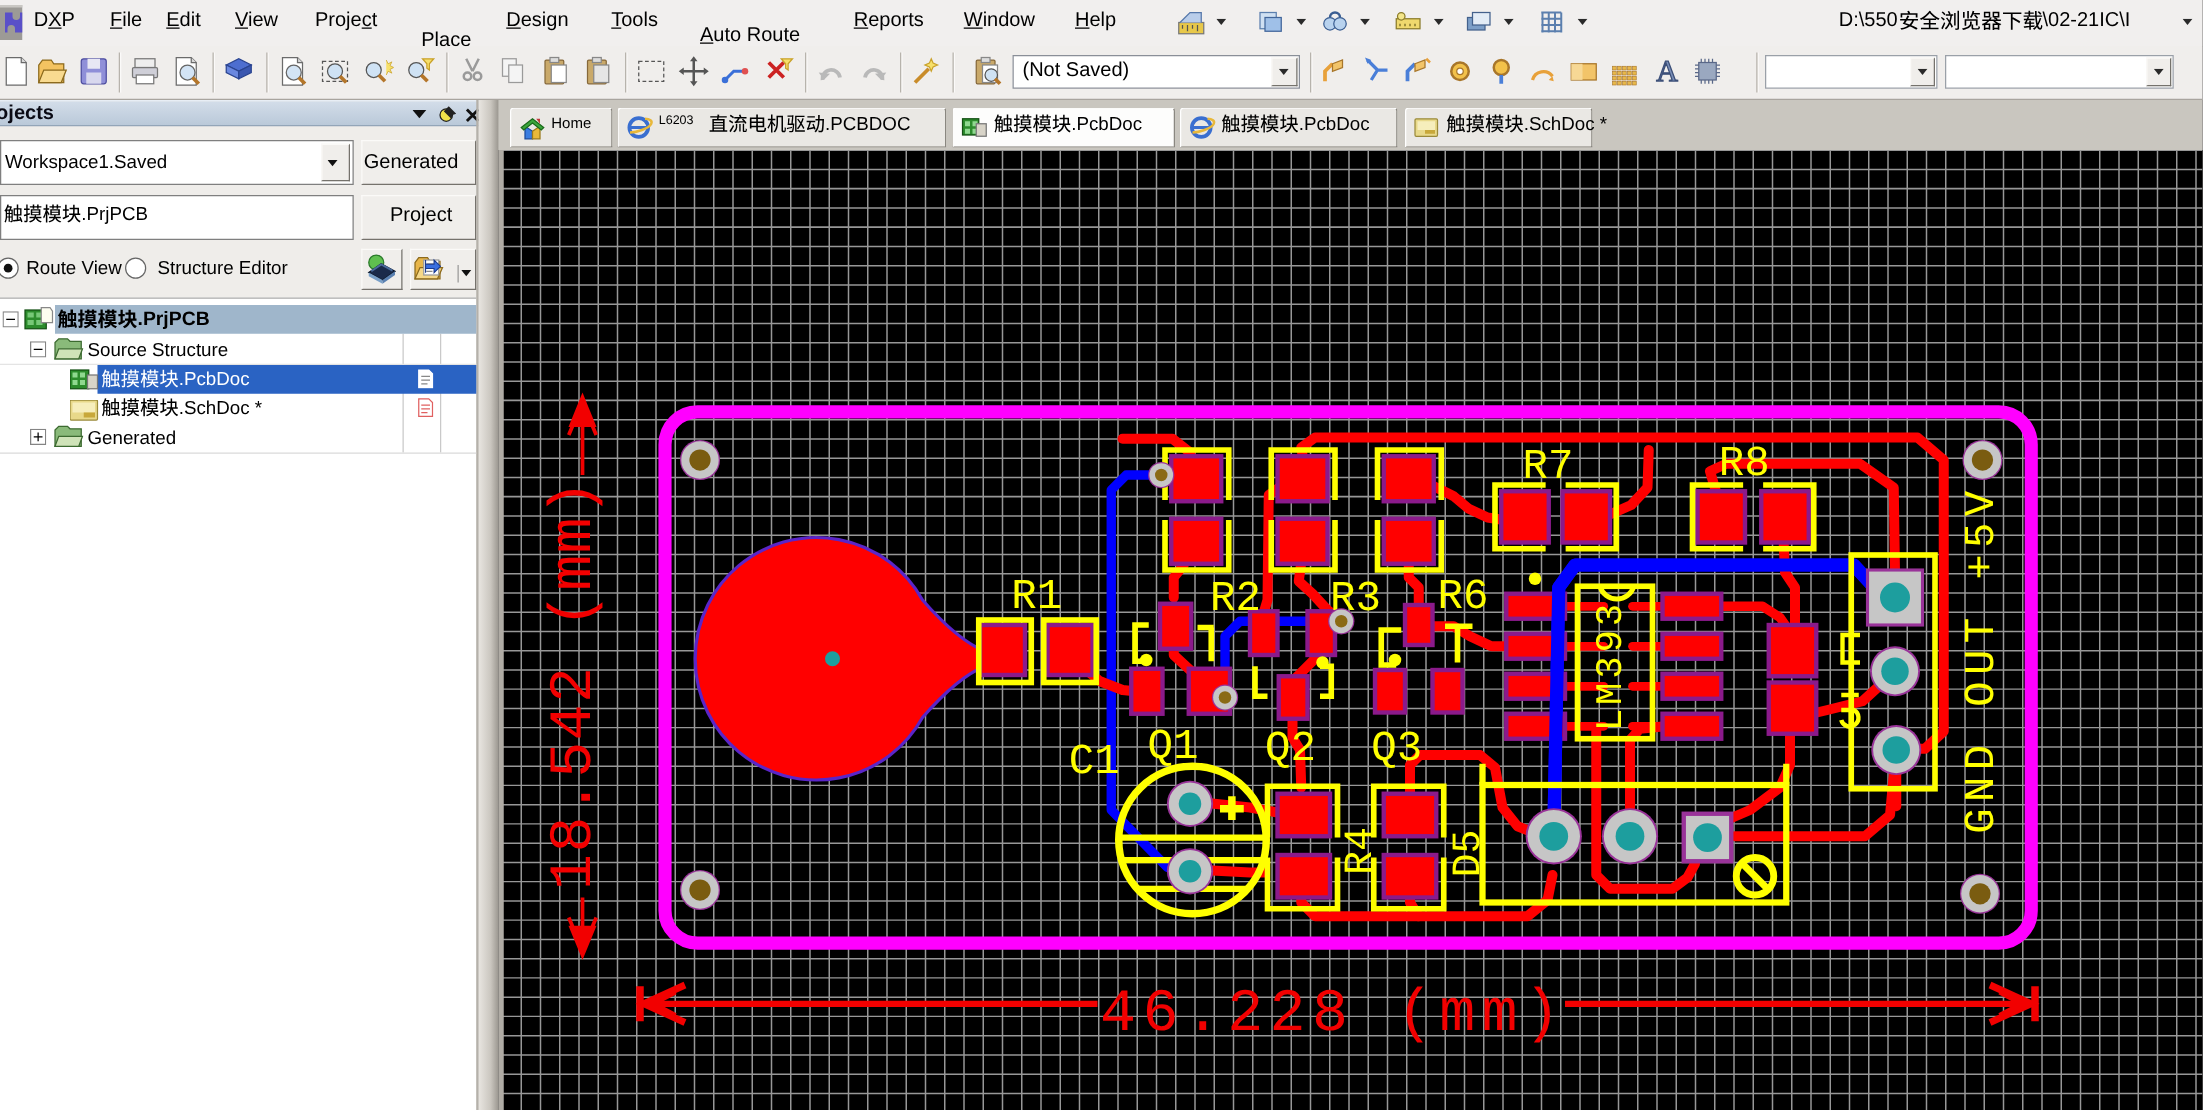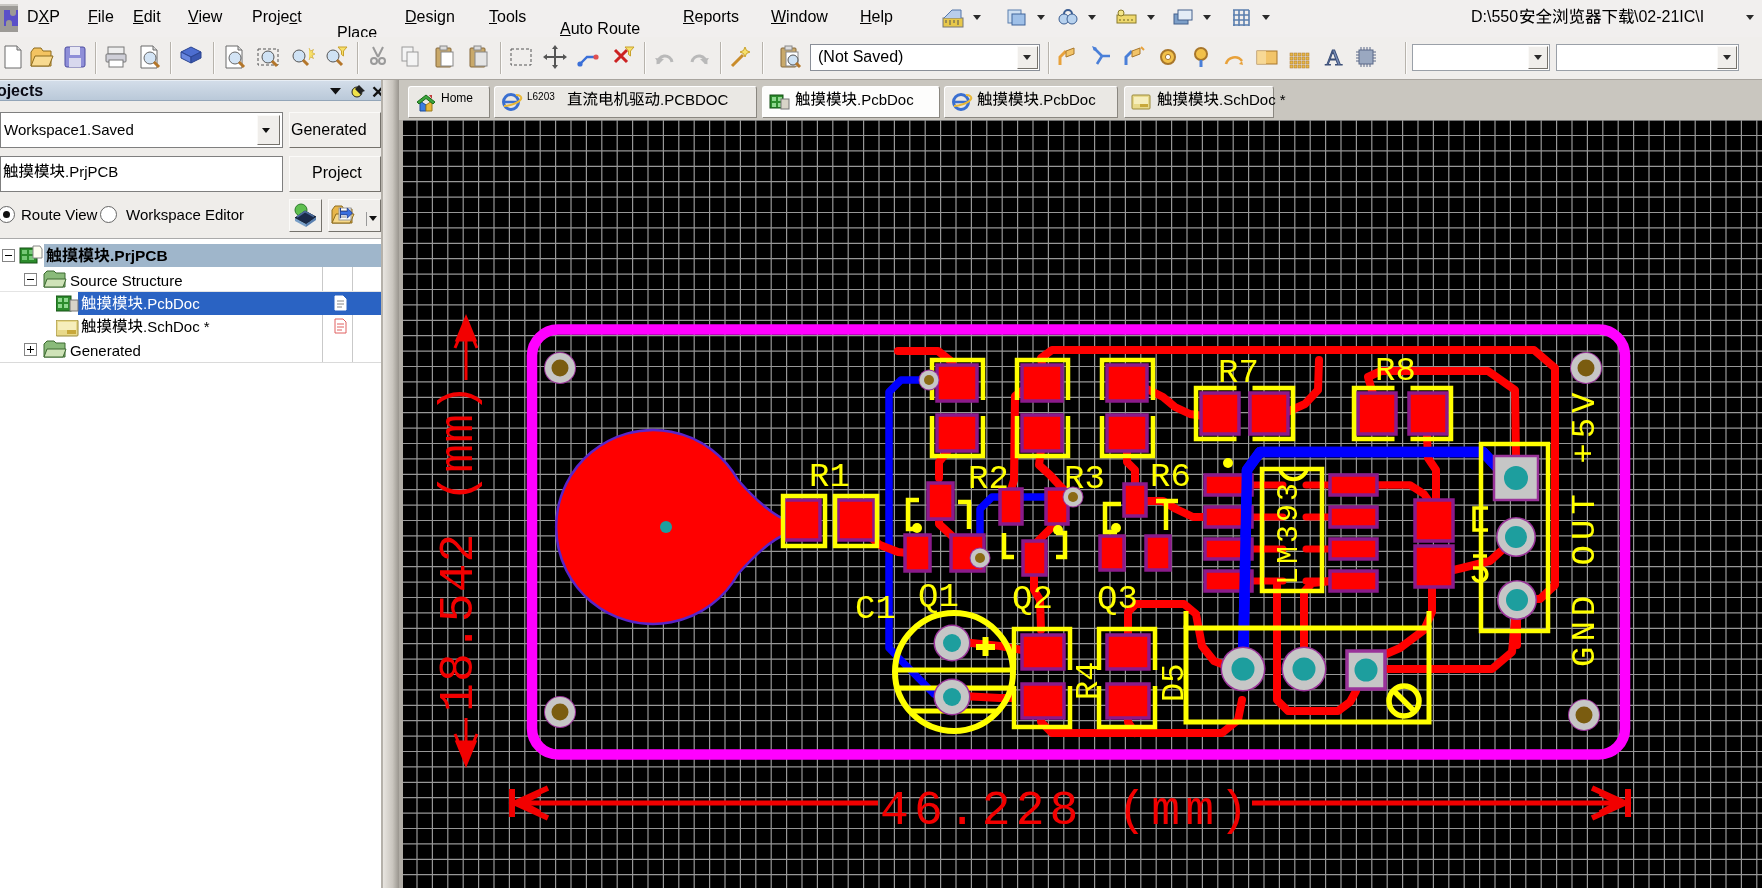--- a/index.html
+++ b/index.html
@@ -297,21 +297,21 @@
 <svg style="position:absolute;left:3px;top:163px;" width="62" height="18" viewBox="0 0 62 18">
     <path fill="#000" d="M2.2 4.5H6.6V5.5H2.2ZM2.2 7.3H6.6V8.2H2.2ZM2.2 10.1H6.6V11.0H2.2ZM3.0 2.0H5.7V3.0H3.0ZM3.9 5.0H4.9V14.4H3.9ZM2.9 0.6 4.1 0.8Q3.6 2.4 2.9 3.9Q2.3 5.3 1.4 6.3Q1.3 6.2 1.2 6.0Q1.0 5.9 0.8 5.7Q0.6 5.6 0.5 5.5Q1.3 4.6 1.9 3.3Q2.6 2.0 2.9 0.6ZM1.6 4.5H2.7V8.7Q2.7 9.4 2.6 10.2Q2.6 11.0 2.5 11.9Q2.3 12.7 2.1 13.5Q1.9 14.3 1.5 14.9Q1.4 14.8 1.2 14.7Q1.0 14.6 0.9 14.5Q0.7 14.4 0.6 14.4Q1.0 13.5 1.3 12.5Q1.5 11.6 1.6 10.5Q1.6 9.5 1.6 8.7ZM6.2 4.5H7.2V13.5Q7.2 13.9 7.1 14.1Q7.0 14.4 6.8 14.5Q6.6 14.6 6.2 14.7Q5.9 14.7 5.5 14.7Q5.4 14.5 5.3 14.2Q5.2 13.9 5.1 13.7Q5.4 13.7 5.7 13.7Q5.9 13.7 6.0 13.7Q6.2 13.7 6.2 13.5ZM5.4 2.0H5.7L5.8 1.9L6.6 2.4Q6.3 3.1 5.9 3.9Q5.5 4.7 5.2 5.3Q5.0 5.1 4.8 5.0Q4.5 4.9 4.3 4.8Q4.5 4.4 4.7 4.0Q5.0 3.5 5.1 3.0Q5.3 2.6 5.4 2.2ZM12.3 10.6 13.3 10.3Q13.7 10.9 14.1 11.7Q14.4 12.5 14.6 13.2Q14.9 13.9 15.0 14.4L13.9 14.8Q13.8 14.3 13.6 13.5Q13.4 12.8 13.0 12.0Q12.7 11.3 12.3 10.6ZM7.4 13.0Q8.2 12.9 9.3 12.8Q10.3 12.7 11.5 12.5Q12.7 12.4 13.9 12.2L13.9 13.4Q12.8 13.5 11.7 13.7Q10.5 13.8 9.5 14.0Q8.4 14.1 7.6 14.2ZM8.9 4.6V8.4H13.1V4.6ZM7.9 3.5H14.2V9.4H7.9ZM10.4 0.6H11.6V4.2H10.4ZM10.5 4.2H11.5V8.6H11.6V13.4H10.4V8.6H10.5Z M20.9 1.9H30.1V2.9H20.9ZM20.6 10.4H30.1V11.5H20.6ZM23.2 0.6H24.4V4.0H23.2ZM26.7 0.6H27.9V4.0H26.7ZM22.8 7.2V8.3H28.0V7.2ZM22.8 5.3V6.3H28.0V5.3ZM21.6 4.3H29.3V9.2H21.6ZM24.8 9.0H26.0Q25.9 10.2 25.6 11.1Q25.4 12.0 24.8 12.8Q24.3 13.5 23.3 14.0Q22.4 14.6 20.9 14.9Q20.8 14.7 20.6 14.4Q20.4 14.1 20.2 13.9Q21.6 13.6 22.4 13.2Q23.3 12.7 23.7 12.1Q24.2 11.5 24.4 10.8Q24.7 10.0 24.8 9.0ZM26.3 10.8Q26.8 12.0 27.8 12.7Q28.9 13.5 30.4 13.9Q30.3 14.0 30.1 14.2Q30.0 14.3 29.8 14.5Q29.7 14.7 29.6 14.9Q28.0 14.5 26.9 13.5Q25.8 12.5 25.2 11.0ZM16.0 8.8Q16.9 8.6 18.2 8.2Q19.5 7.8 20.8 7.4L20.9 8.5Q19.7 8.9 18.5 9.3Q17.3 9.7 16.3 10.0ZM16.2 3.7H20.7V4.9H16.2ZM18.0 0.6H19.1V13.4Q19.1 13.8 19.0 14.1Q18.9 14.4 18.6 14.5Q18.3 14.7 17.8 14.7Q17.4 14.8 16.6 14.8Q16.6 14.6 16.5 14.2Q16.4 13.9 16.3 13.6Q16.8 13.6 17.2 13.6Q17.6 13.6 17.7 13.6Q17.8 13.6 17.9 13.6Q18.0 13.5 18.0 13.3Z M36.6 1.9H45.7V2.9H36.6ZM36.3 10.4H45.6V11.5H36.3ZM38.8 0.6H40.0V4.0H38.8ZM42.3 0.6H43.5V4.0H42.3ZM38.4 7.2V8.3H43.6V7.2ZM38.4 5.3V6.3H43.6V5.3ZM37.2 4.3H44.9V9.2H37.2ZM40.4 9.0H41.6Q41.5 10.2 41.2 11.1Q41.0 12.0 40.4 12.8Q39.9 13.5 38.9 14.0Q38.0 14.5 36.5 14.9Q36.4 14.7 36.2 14.4Q36.0 14.1 35.8 13.9Q37.2 13.6 38.0 13.2Q38.9 12.7 39.4 12.1Q39.8 11.5 40.1 10.8Q40.3 10.0 40.4 9.0ZM41.9 10.8Q42.4 12.0 43.4 12.7Q44.5 13.5 46.0 13.9Q45.9 14.0 45.7 14.2Q45.6 14.3 45.4 14.5Q45.3 14.7 45.2 14.9Q43.6 14.5 42.5 13.5Q41.4 12.5 40.8 11.0ZM31.8 3.6H36.4V4.7H31.8ZM33.7 0.6H34.9V14.9H33.7ZM33.8 4.4 34.5 4.6Q34.3 5.5 34.1 6.6Q33.8 7.6 33.5 8.5Q33.2 9.5 32.9 10.3Q32.5 11.2 32.1 11.8Q32.1 11.6 31.9 11.4Q31.8 11.2 31.7 10.9Q31.6 10.7 31.5 10.6Q31.8 10.0 32.2 9.3Q32.5 8.6 32.8 7.7Q33.1 6.9 33.4 6.0Q33.6 5.2 33.8 4.4ZM34.8 5.3Q34.9 5.5 35.2 5.9Q35.5 6.3 35.8 6.8Q36.1 7.3 36.4 7.8Q36.6 8.2 36.7 8.4L35.9 9.3Q35.8 9.0 35.6 8.5Q35.3 8.0 35.1 7.5Q34.8 6.9 34.6 6.5Q34.3 6.0 34.2 5.8Z M52.7 3.2H60.2V8.4H59.0V4.4H52.7ZM52.3 7.7H61.2V8.9H52.3ZM57.1 8.2Q57.6 10.1 58.7 11.6Q59.8 13.1 61.5 13.8Q61.4 13.9 61.2 14.1Q61.0 14.3 60.9 14.5Q60.7 14.8 60.6 14.9Q59.4 14.3 58.6 13.4Q57.7 12.4 57.1 11.2Q56.4 9.9 56.1 8.4ZM55.5 0.8H56.7V6.1Q56.7 7.3 56.5 8.6Q56.4 9.8 55.9 10.9Q55.4 12.1 54.4 13.1Q53.4 14.1 51.8 14.9Q51.7 14.8 51.6 14.6Q51.4 14.4 51.2 14.3Q51.1 14.1 50.9 14.0Q52.5 13.2 53.4 12.3Q54.3 11.4 54.7 10.4Q55.2 9.4 55.3 8.3Q55.5 7.2 55.5 6.1ZM47.3 4.3H52.0V5.5H47.3ZM49.1 0.8H50.3V10.9H49.1ZM47.0 11.1Q47.7 10.8 48.5 10.5Q49.3 10.2 50.2 9.8Q51.1 9.4 52.0 9.0L52.3 10.2Q51.0 10.7 49.8 11.3Q48.6 11.9 47.5 12.3Z"></path>
   </svg>
 <div class="abs tt" style="left:65px;top:163px">.PrjPCB</div>
 <div class="abs btn3" style="left:289px;top:156px;width:92px;height:36px"></div>
 <div class="abs tt" style="left:312px;top:164px;font-size:16px">Project</div>
 <div class="abs" style="left:-2px;top:206px;width:17px;height:17px;border-radius:50%;background:#fff;border:1px solid #666"></div>
 <div class="abs" style="left:3px;top:211px;width:7px;height:7px;border-radius:50%;background:#111"></div>
 <div class="abs tt" style="left:21px;top:206px">Route View</div>
 <div class="abs" style="left:100px;top:206px;width:17px;height:17px;border-radius:50%;background:#fff;border:1px solid #666"></div>
-<div class="abs tt" style="left:126px;top:206px">Workspace Editor</div>
+<div class="abs tt" style="left:126px;top:206px">Structure Editor</div>
 <div class="abs btn3" style="left:289px;top:199px;width:33px;height:33px"></div>
 <svg class="abs" style="left:292px;top:202px" width="27" height="27" viewBox="0 0 27 27">
 <circle cx="9" cy="8" r="6" fill="#5fbf4f" stroke="#2a7a2a"></circle>
 <path d="M3 16 l10-7 11 6 -10 7 z" fill="#1a2a4a" stroke="#0a1426"></path>
 <path d="M5 15 l8-5.5 9 5" stroke="#4a6a9a" stroke-width="1.6" fill="none"></path>
 <path d="M3 16 v3 l11 6 v-3 z" fill="#7aa0c8"></path>
     <path d="M24 15 v3 l-10 7 v-3 z" fill="#5a80b0"></path>
   </svg>
 <div class="abs btn3" style="left:328px;top:199px;width:53px;height:33px"></div>
 <svg class="abs" style="left:331px;top:202px" width="30" height="27" viewBox="0 0 30 27">

